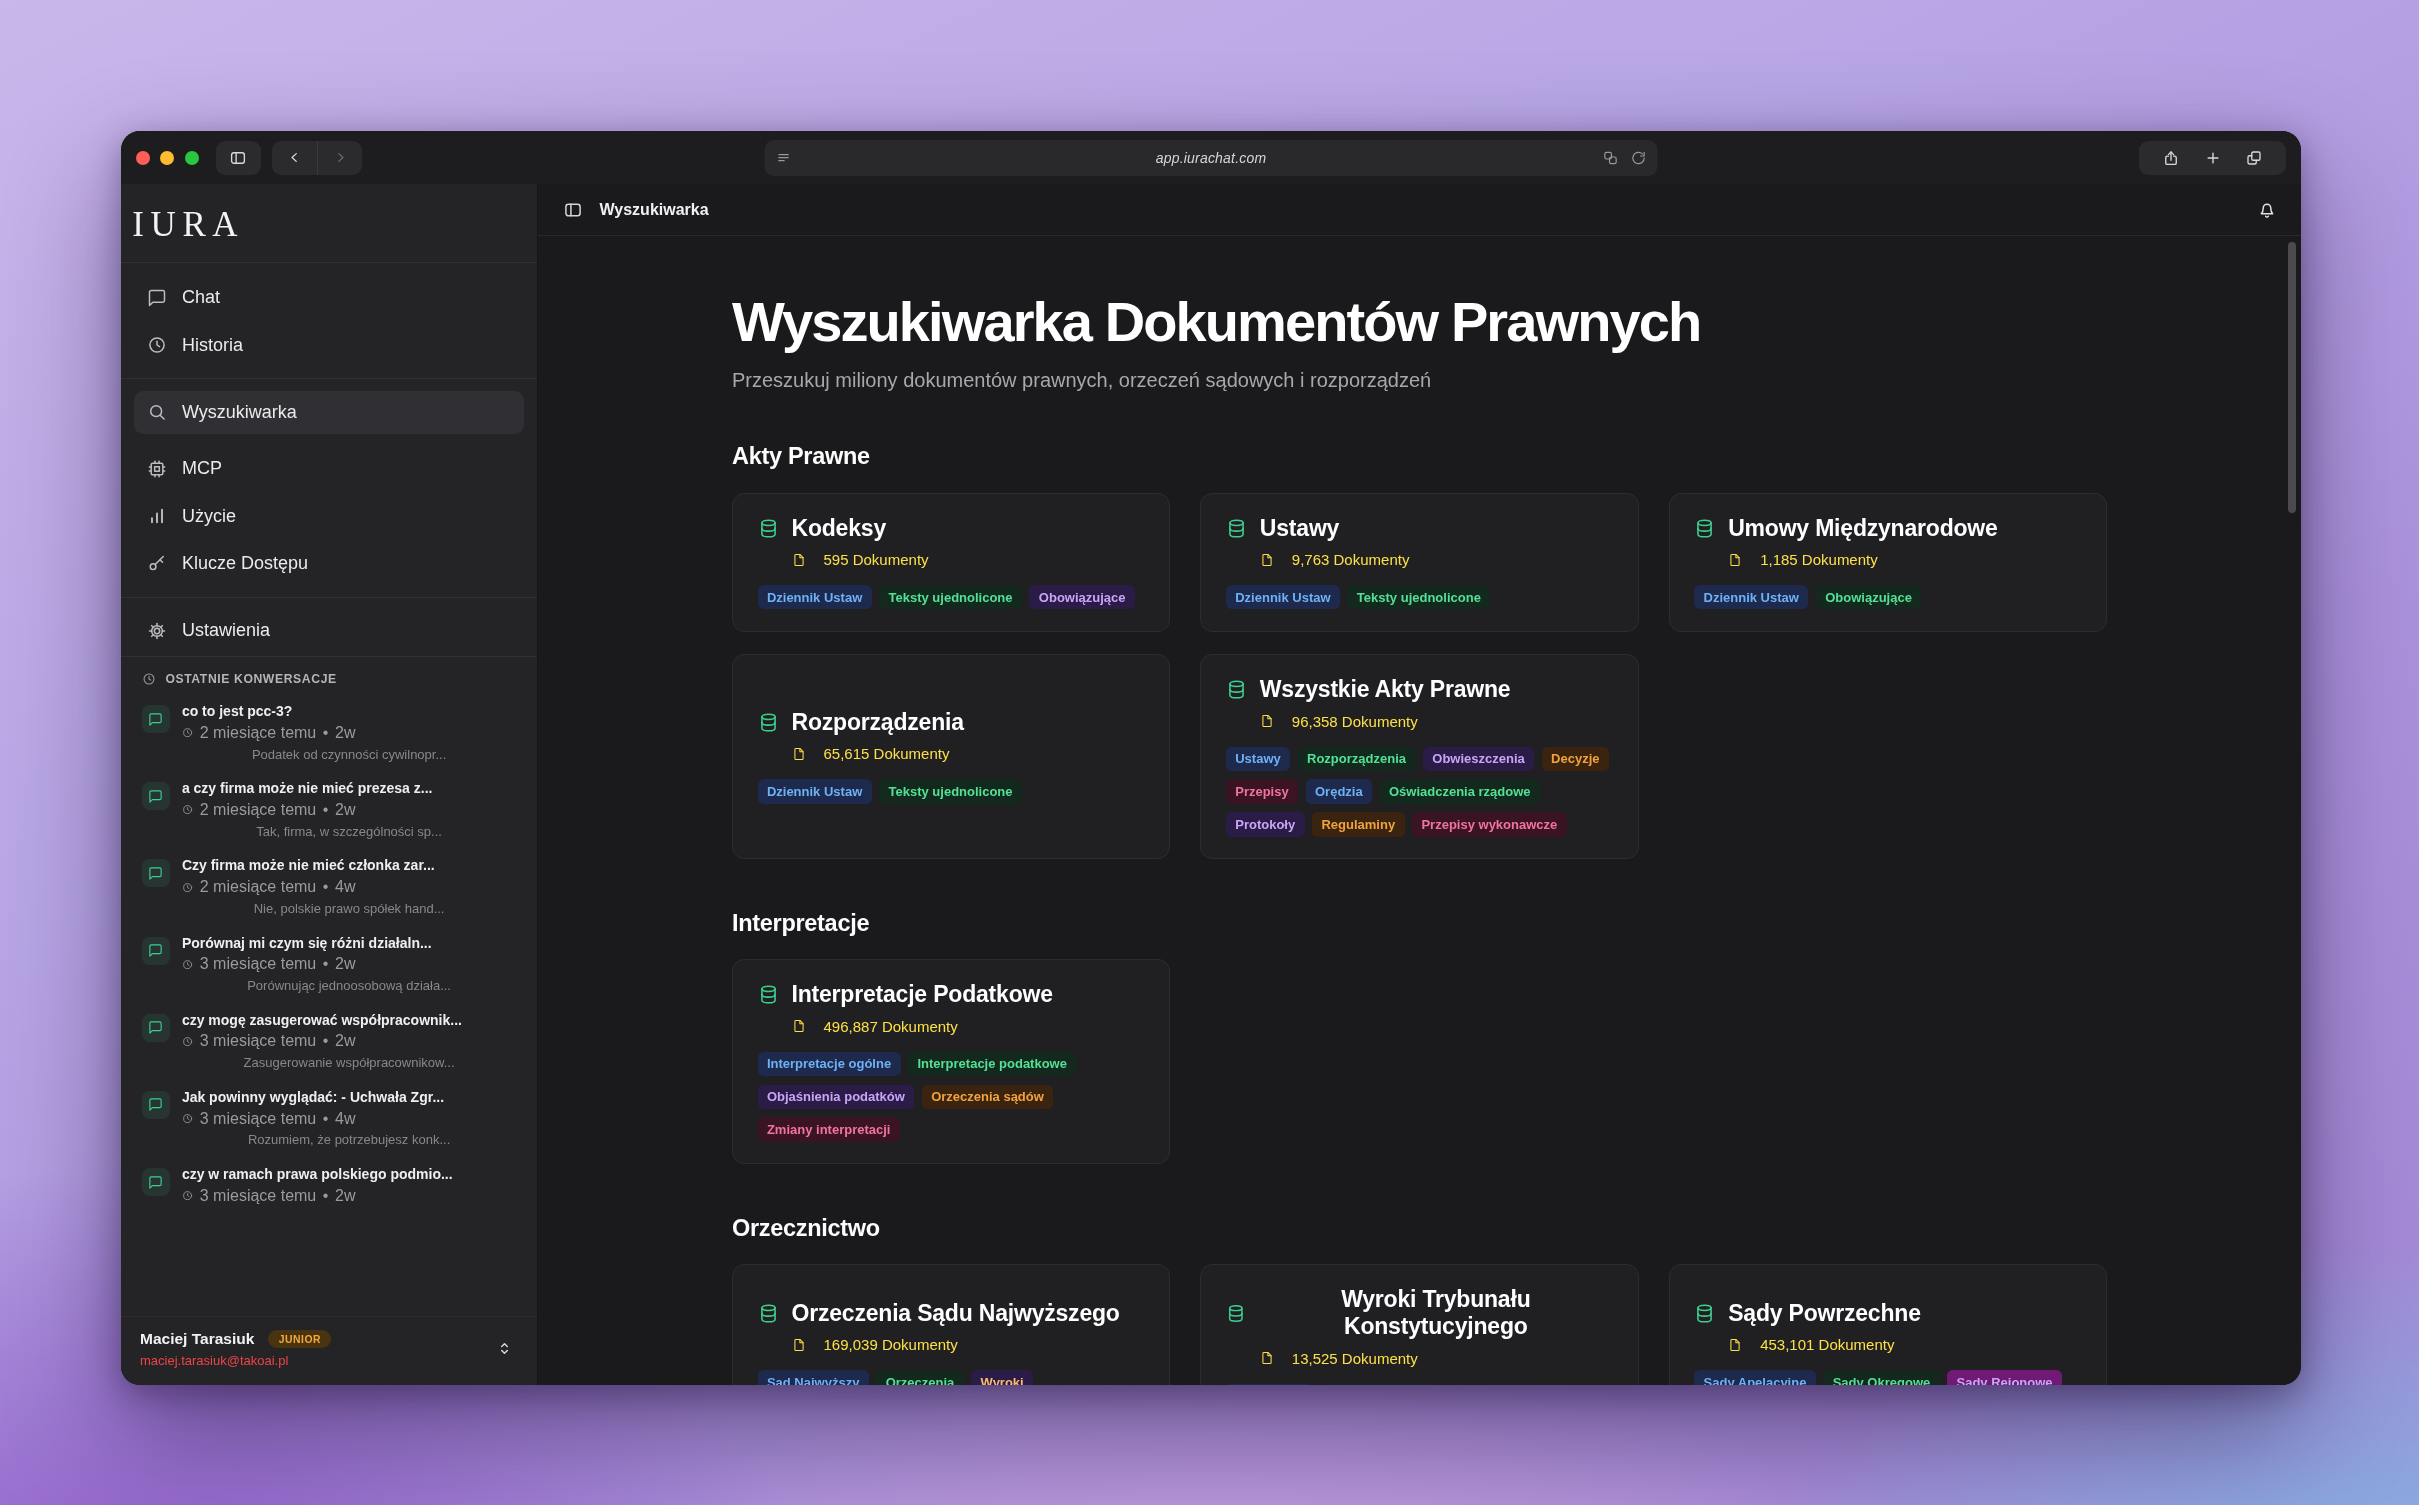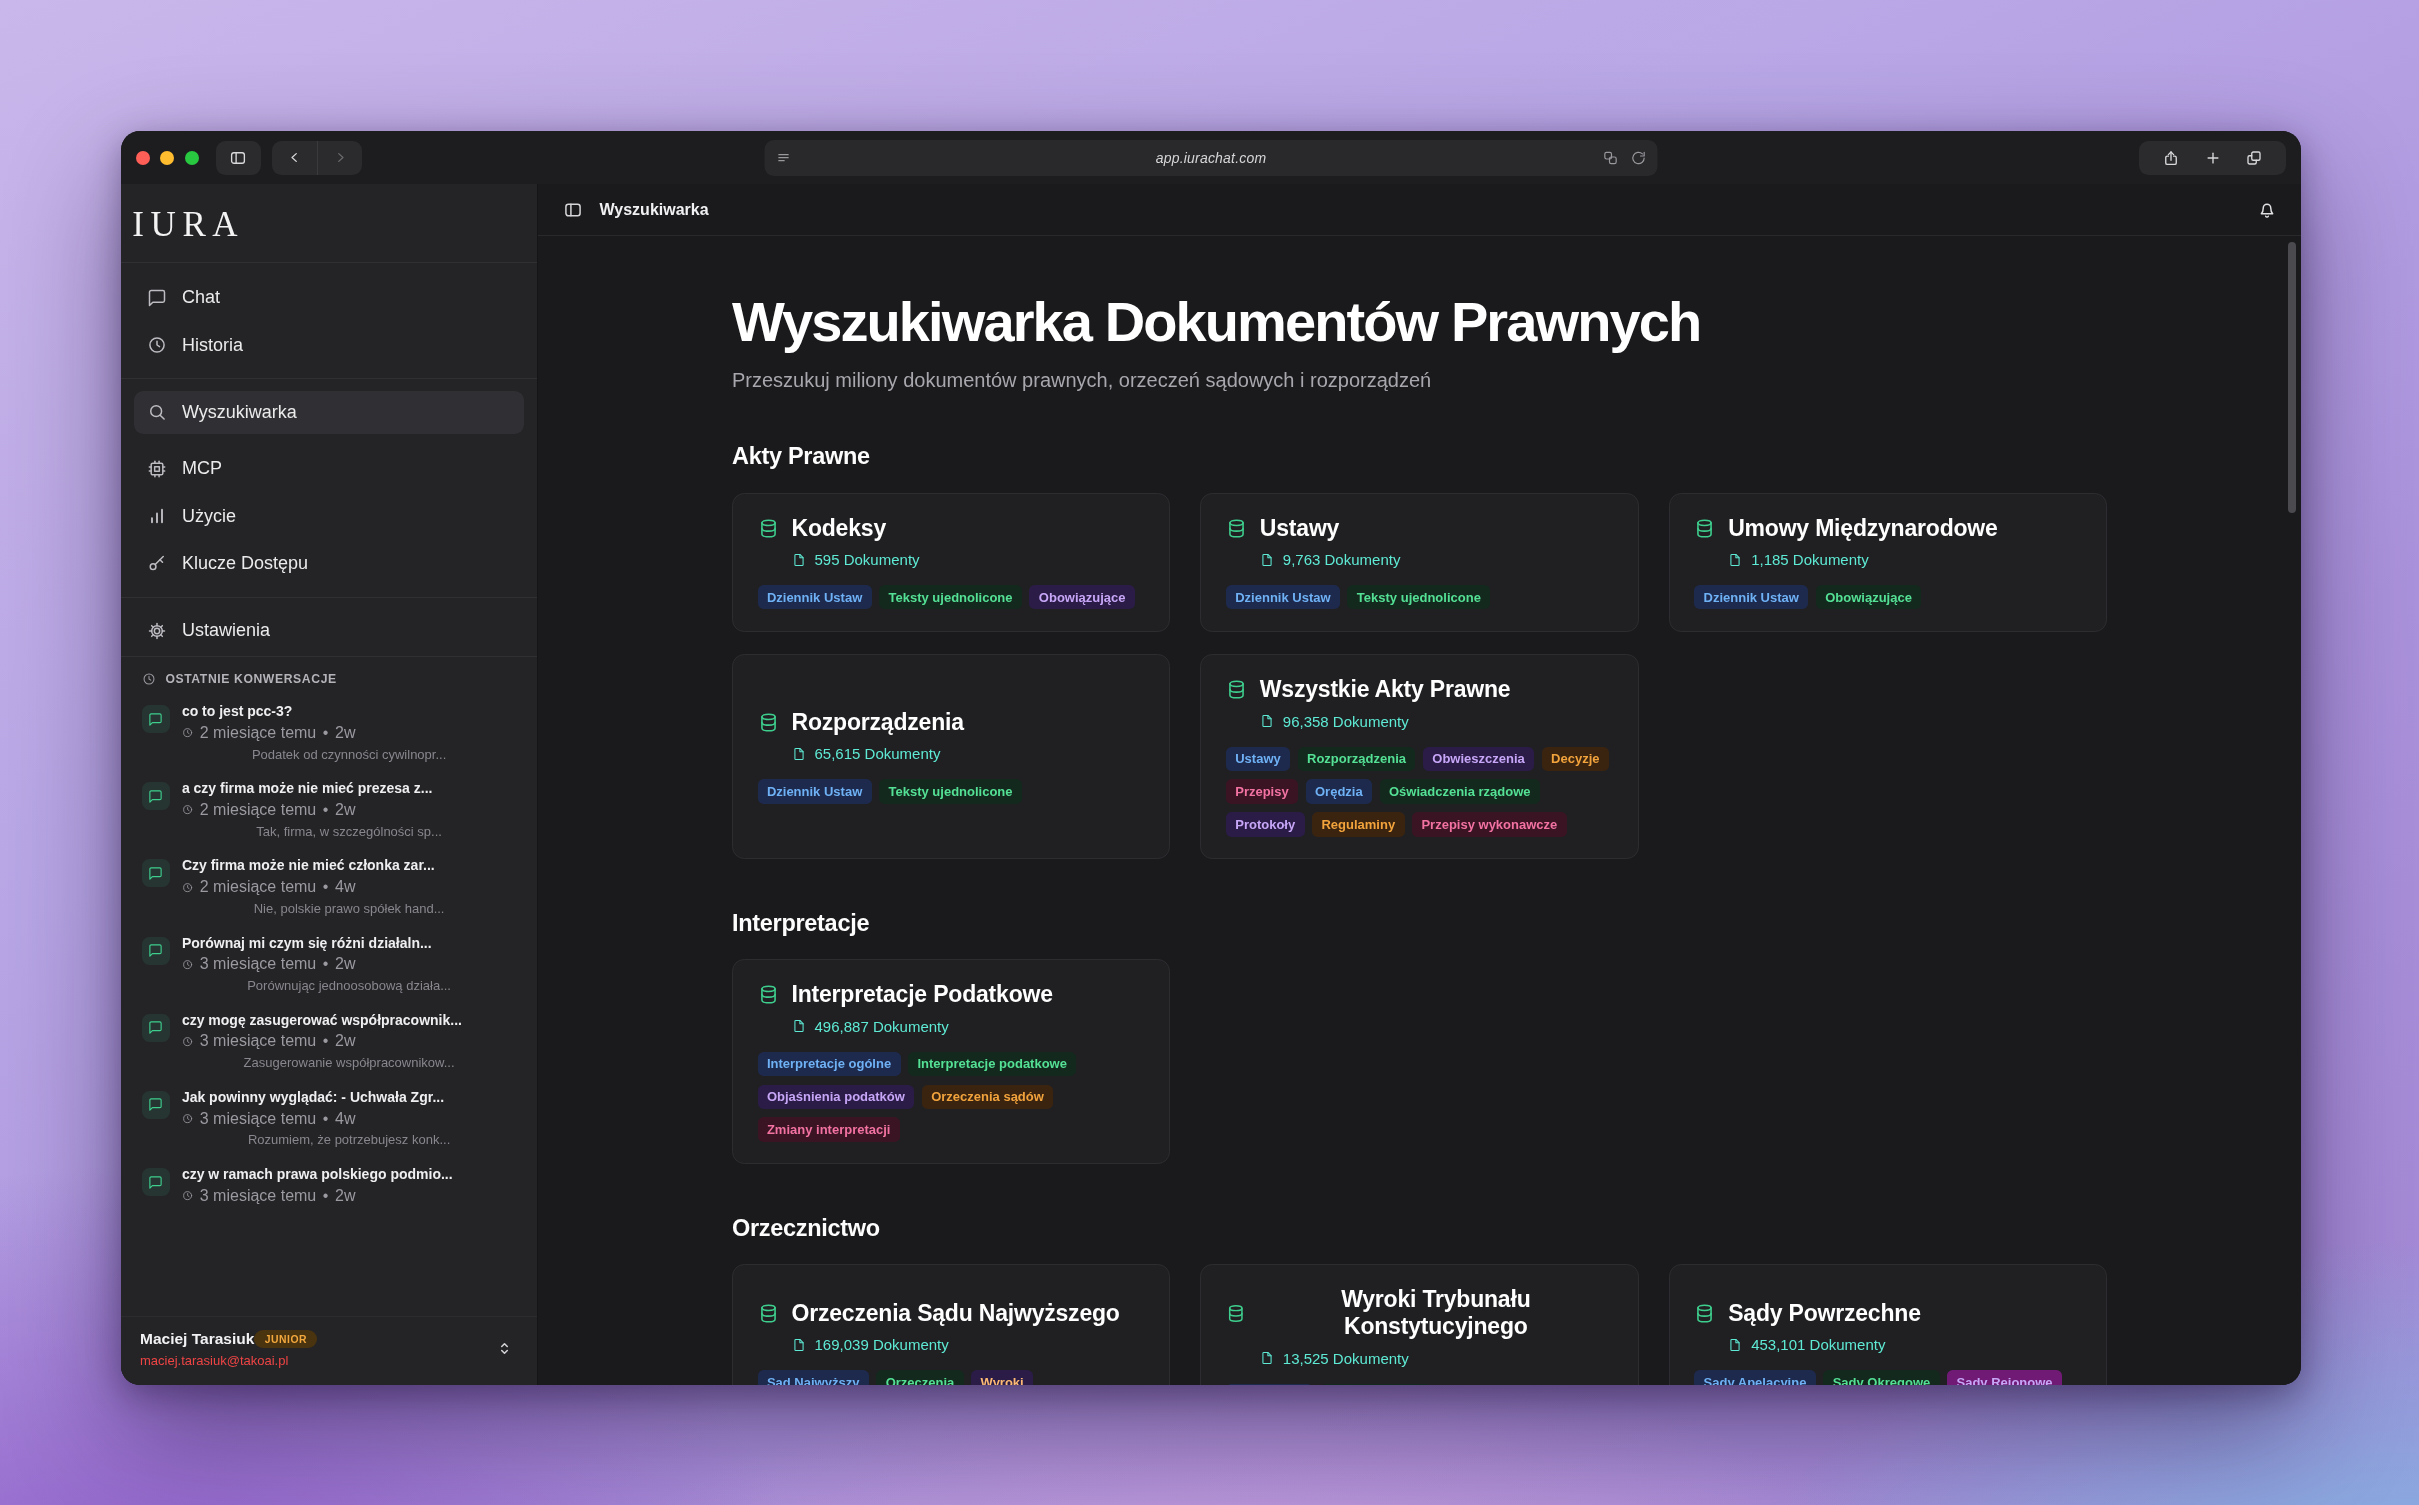--- a/index.html
+++ b/index.html
@@ -94,21 +94,21 @@
   .conv-title { color:#efeff1; font-size:14px; font-weight:700; white-space:nowrap; overflow:hidden; text-overflow:ellipsis; }
   .conv-meta { display:flex; align-items:center; gap:6.6px; color:#9a9aa0; font-size:16px; margin-top:4.7px; }
   .conv-meta .icon { width:11.3px; height:11.3px; }
   .conv-preview { color:#87878d; font-size:13px; margin-top:4.7px; white-space:nowrap; overflow:hidden; text-overflow:ellipsis;text-align:center; }
 
   .user-footer {
     flex:0 0 auto; padding:13px 19px 17px; border-top:0.9px solid #2c2c30;
     display:flex; align-items:center; background:#242427;
   }
   .user-info { min-width:0; flex:1; }
-  .user-name-row { display:flex; align-items:center; gap:0; }
+  .user-name-row { display:flex; align-items:center; gap:14px; }
   .user-name { color:#f2f2f4; font-size:15.5px; font-weight:700; }
   .user-badge {
     font-size:10.4px; font-weight:700; letter-spacing:0.5px;
     padding:3.8px 10.4px; border-radius:941px;
   }
   .user-email { color:#ef4444; font-size:13px; margin-top:4.7px; }
   .user-chevrons { width:19px; height:19px; color:#d2d2d6; margin-right:3.8px; }
 
   
   .main { flex:1; background:#1a1a1c; display:flex; flex-direction:column; min-width:0; }
@@ -133,21 +133,21 @@
   .section { margin-top:51px; }
   .section-title { color:#fdfdfd; font-size:23.5px; font-weight:700; letter-spacing:-0.3px; }
   .cards { display:grid; grid-template-columns:repeat(3,1fr); gap:22.6px 30px; margin-top:22.6px; }
   .card {
     background:#202023; border:0.9px solid #2d2d31; border-radius:12.2px;
     padding:21px 24.5px; display:flex; flex-direction:column; justify-content:center; min-height:139px;
   }
   .card-head { display:flex; align-items:center; gap:13px; }
   .card-head .icon { width:21px; height:21px; color:var(--accent,#3ecf8e); }
   .card-title { color:#ffffff; font-size:23px; font-weight:700; letter-spacing:-0.2px;text-align:center; }
-  .card-count { display:flex; align-items:center; gap:9px; margin:9.4px 0 0 34px; color:#5eead4; font-size:15px; }
+  .card-count { display:flex; align-items:center; gap:18px; margin:9.4px 0 0 34px; color:#fde047; font-size:15px; }
   .card-count .icon { width:14px; height:14px; }
   .card-tags { display:flex; flex-wrap:wrap; gap:8.5px 7.5px; margin-top:17px; }
   .tag { font-size:13px; font-weight:600; padding:4.7px 9.4px; border-radius:5.6px; white-space:nowrap; }
 </style>
 </head>
 <body>
 
 <div class="desktop">
   <div class="window">
 

